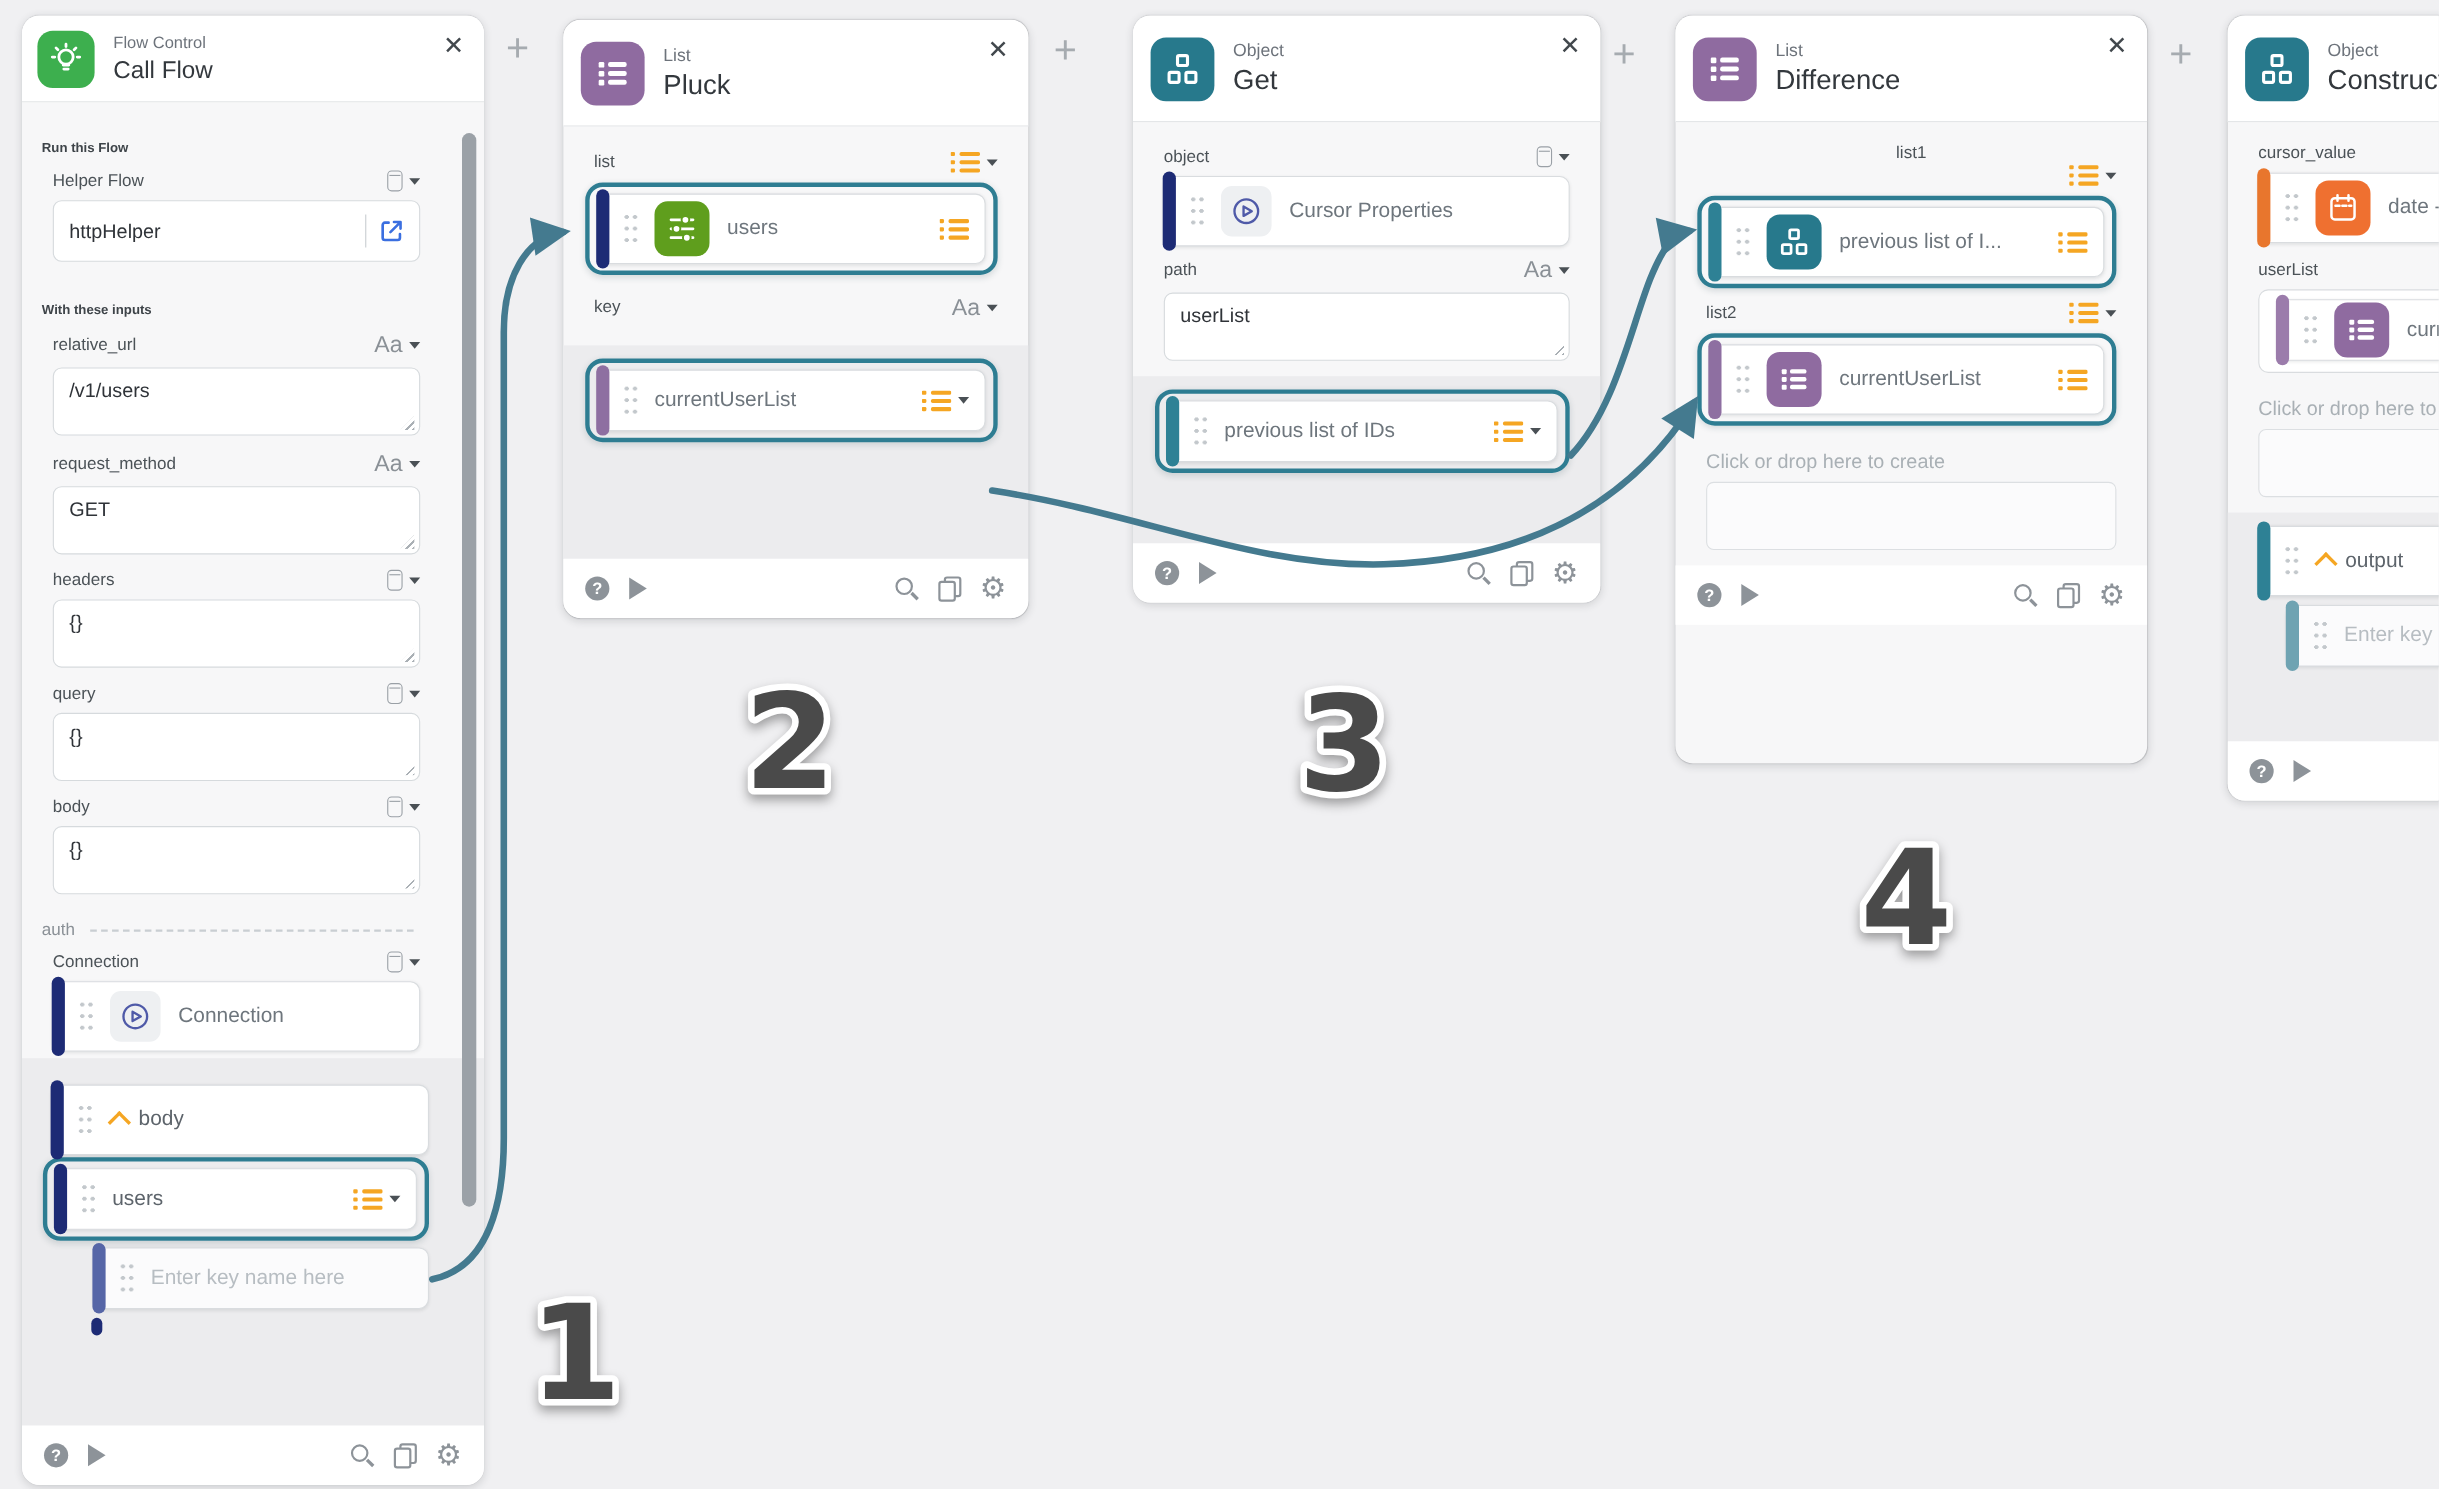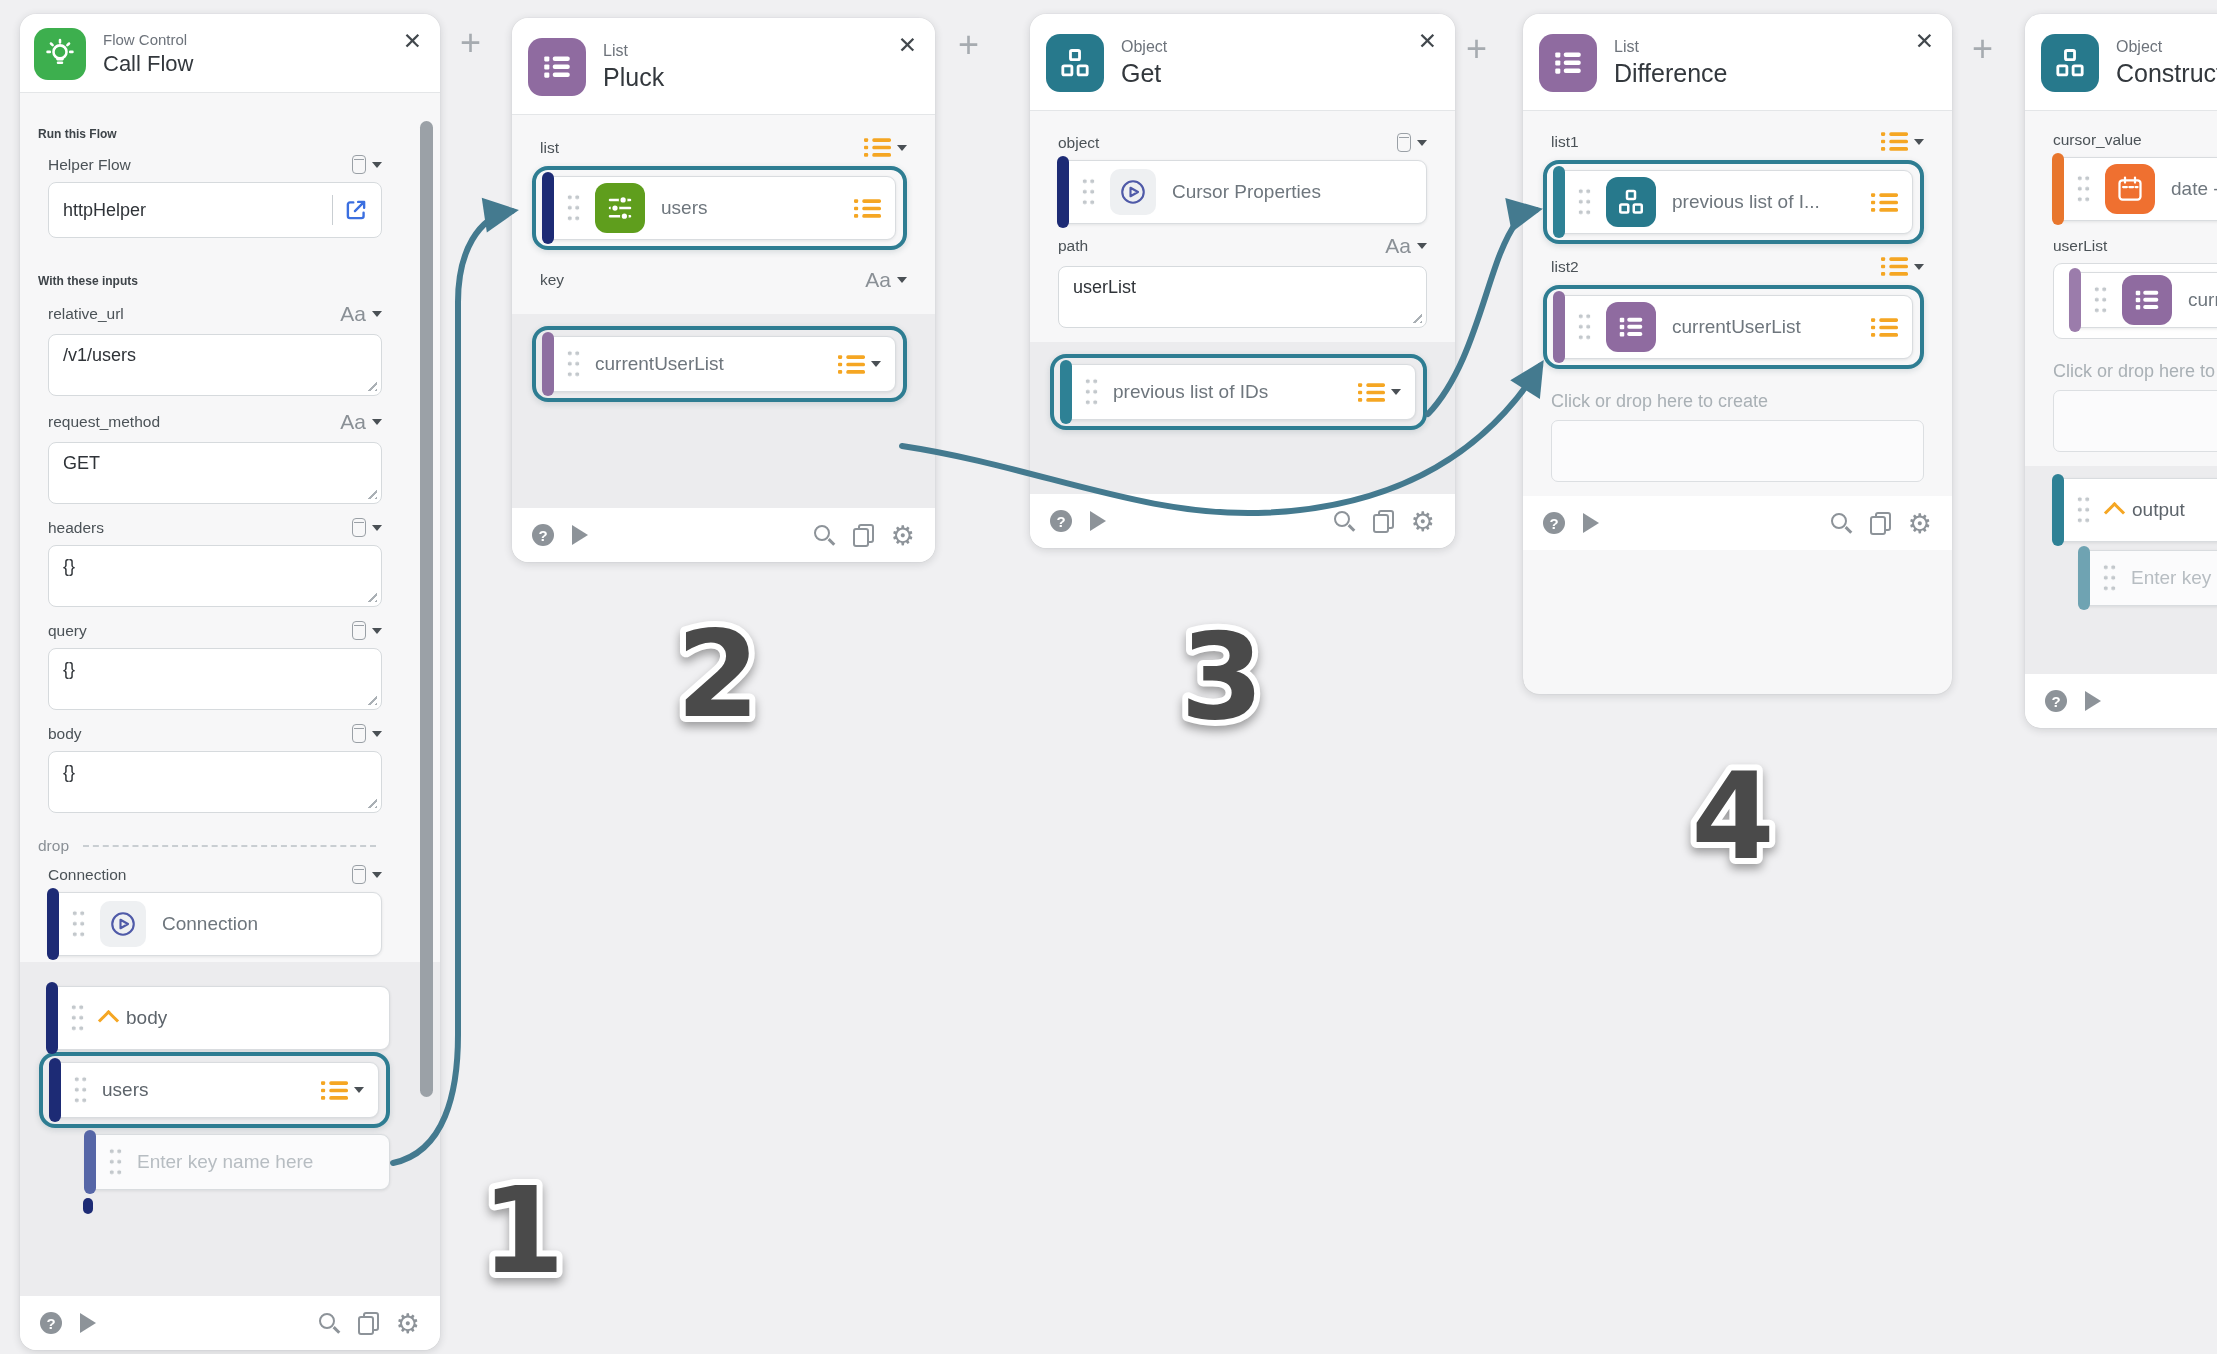--- a/index.html
+++ b/index.html
@@ -290,21 +290,21 @@
           <span class="t-obj"></span>
           <span class="cd"></span>
         </span>
       </div>
       <div class="tarea">
         <span>{}</span>
         <span class="rz"></span>
       </div>
 
       <div class="authrow">
-        <span class="lbl" style="color:#8a9096;">drop</span>
+        <span class="lbl" style="color:#8a9096;">auth</span>
         <span class="dash"></span>
       </div>
 
       <div class="lrow" style="margin-top:6px;">
         <span class="lbl">Connection</span>
         <span class="lright">
           <span class="t-obj"></span>
           <span class="cd"></span>
         </span>
       </div>
@@ -520,21 +520,21 @@
           </svg>
         </span>
       <span class="hmeta">
         <span class="happ">List</span>
         <span class="hact">Difference</span>
       </span>
       <span class="close">✕</span>
     </header>
 
     <div class="cbody">
-      <div class="lrow" style="margin-top:6px;">
+      <div class="lrow" style="margin-top:6px;flex-direction:column;">
         <span class="lbl">list1</span>
         <span class="lico">
           <svg>
               <use href="#sym-listrows"></use>
             </svg>
             <span class="cd"></span>
         </span>
       </div>
       <div class="hl">
         <div class="pill">

